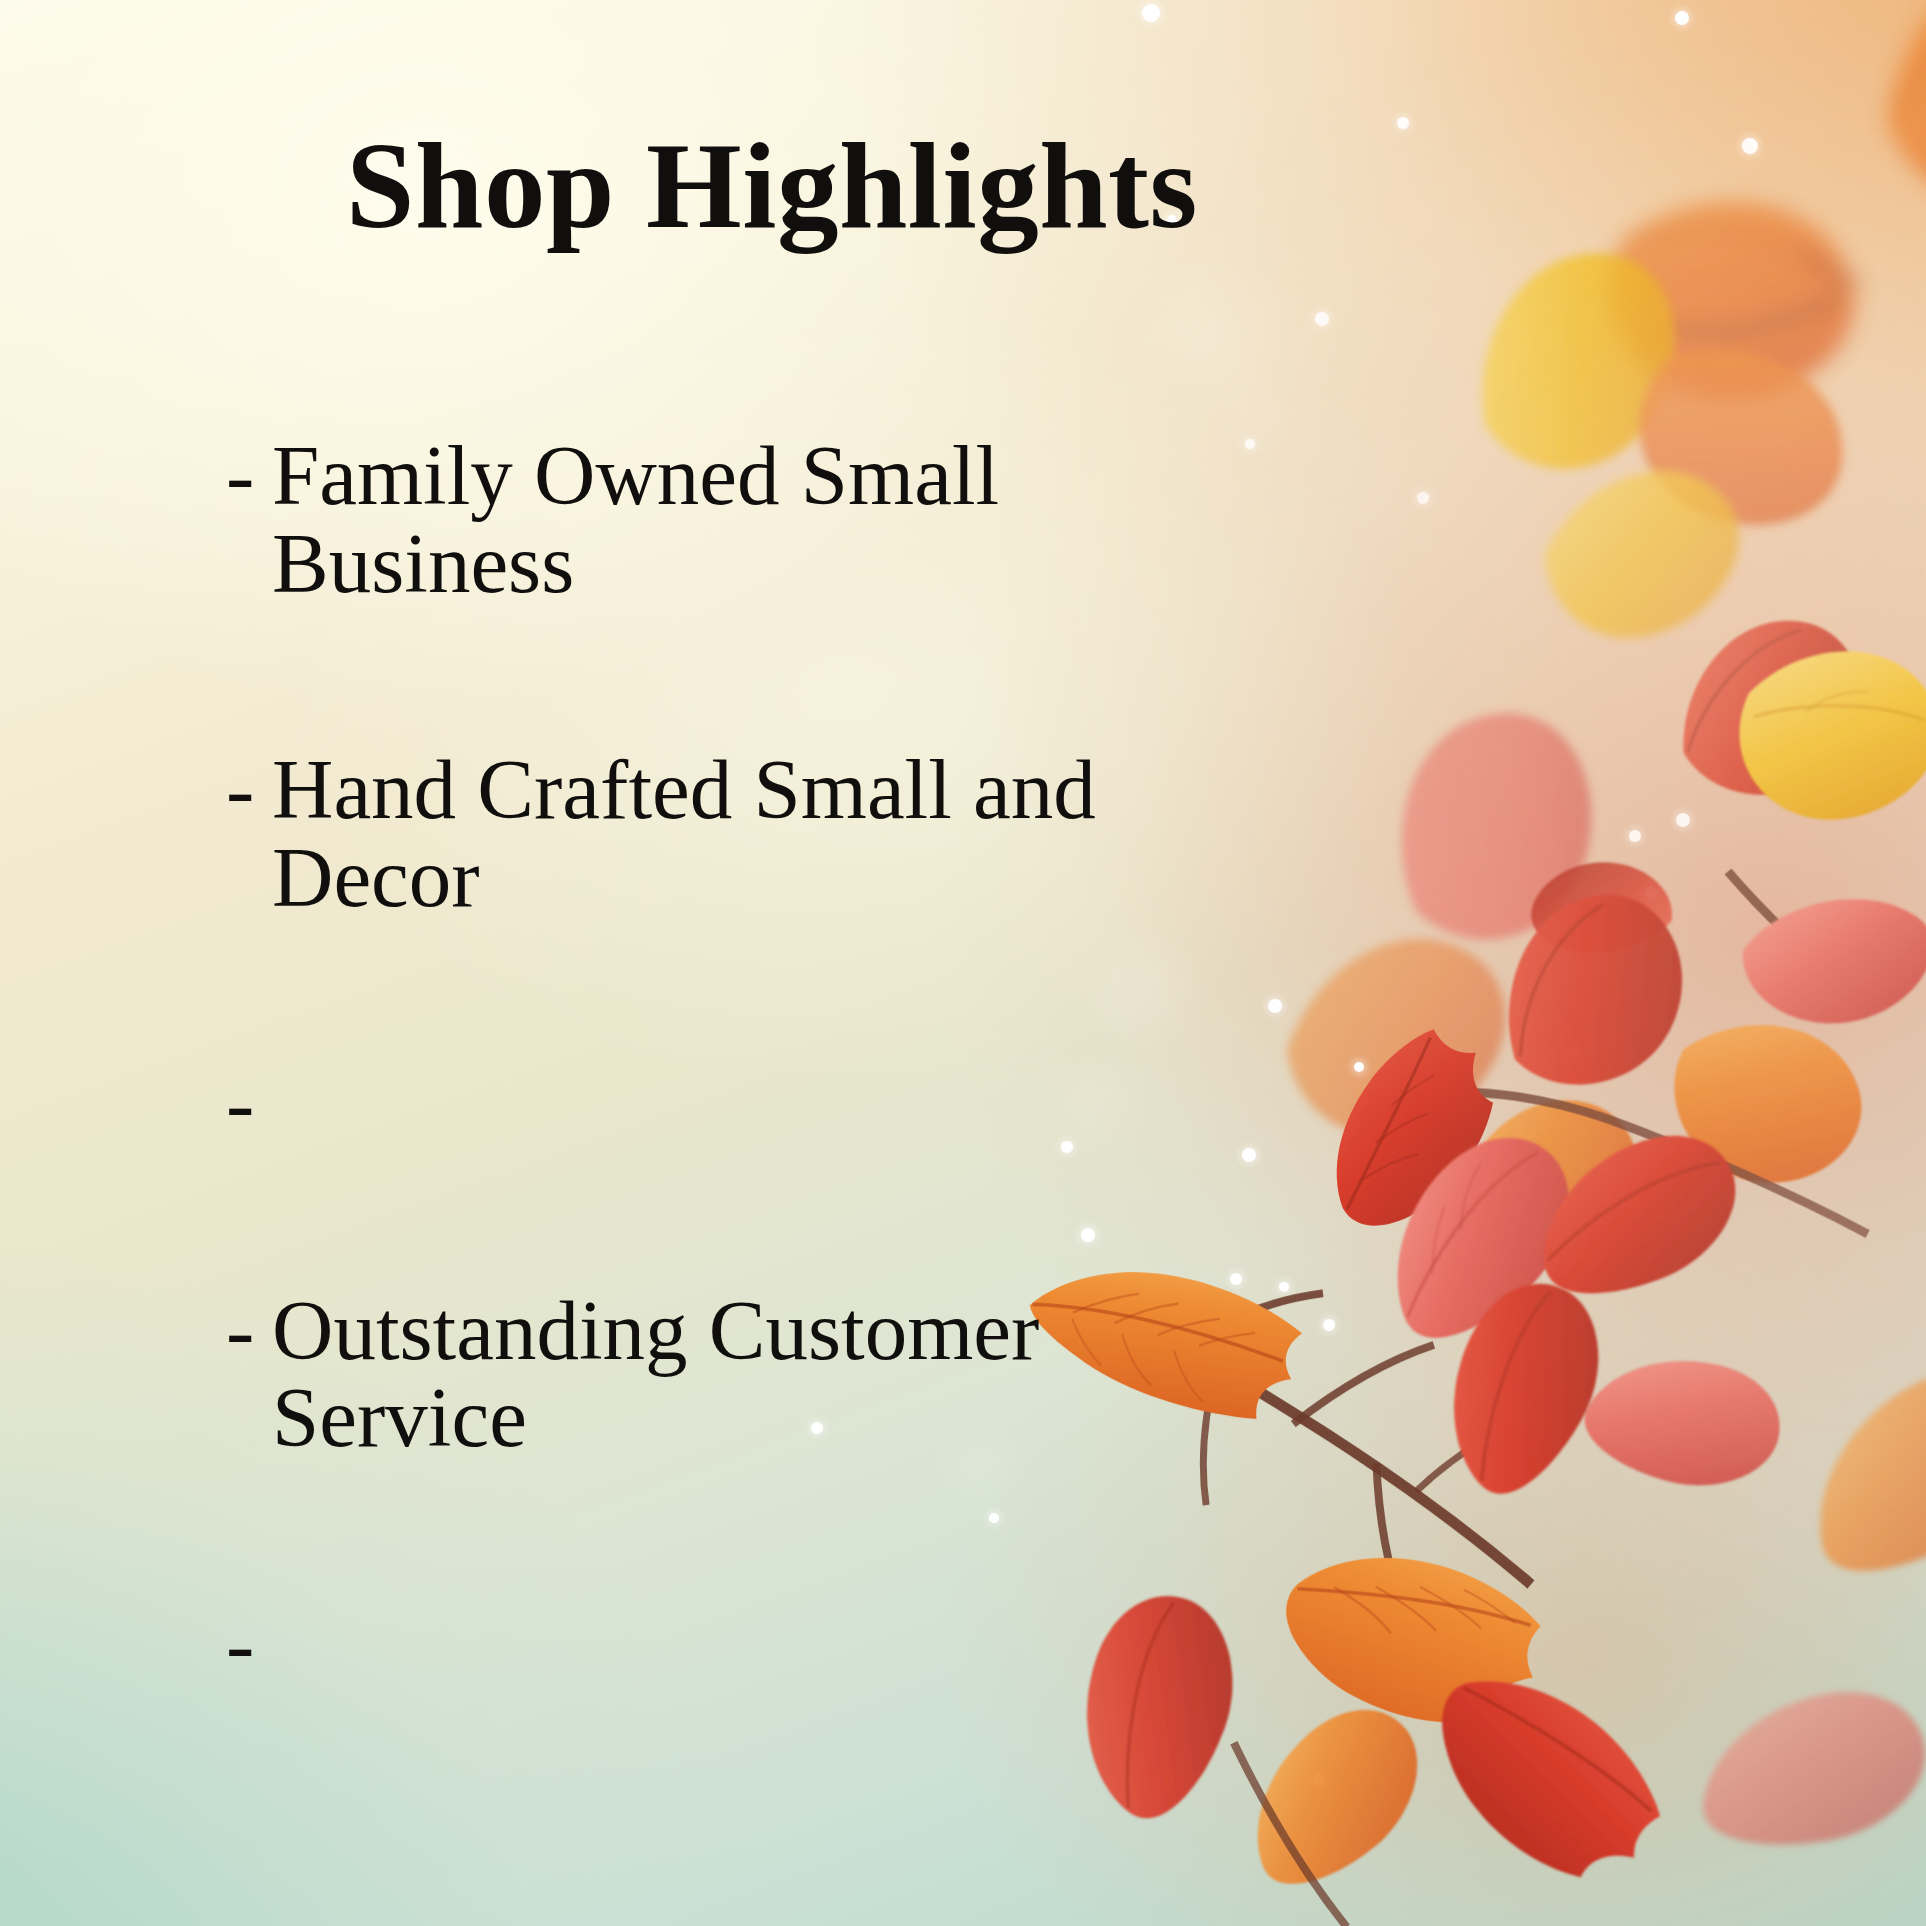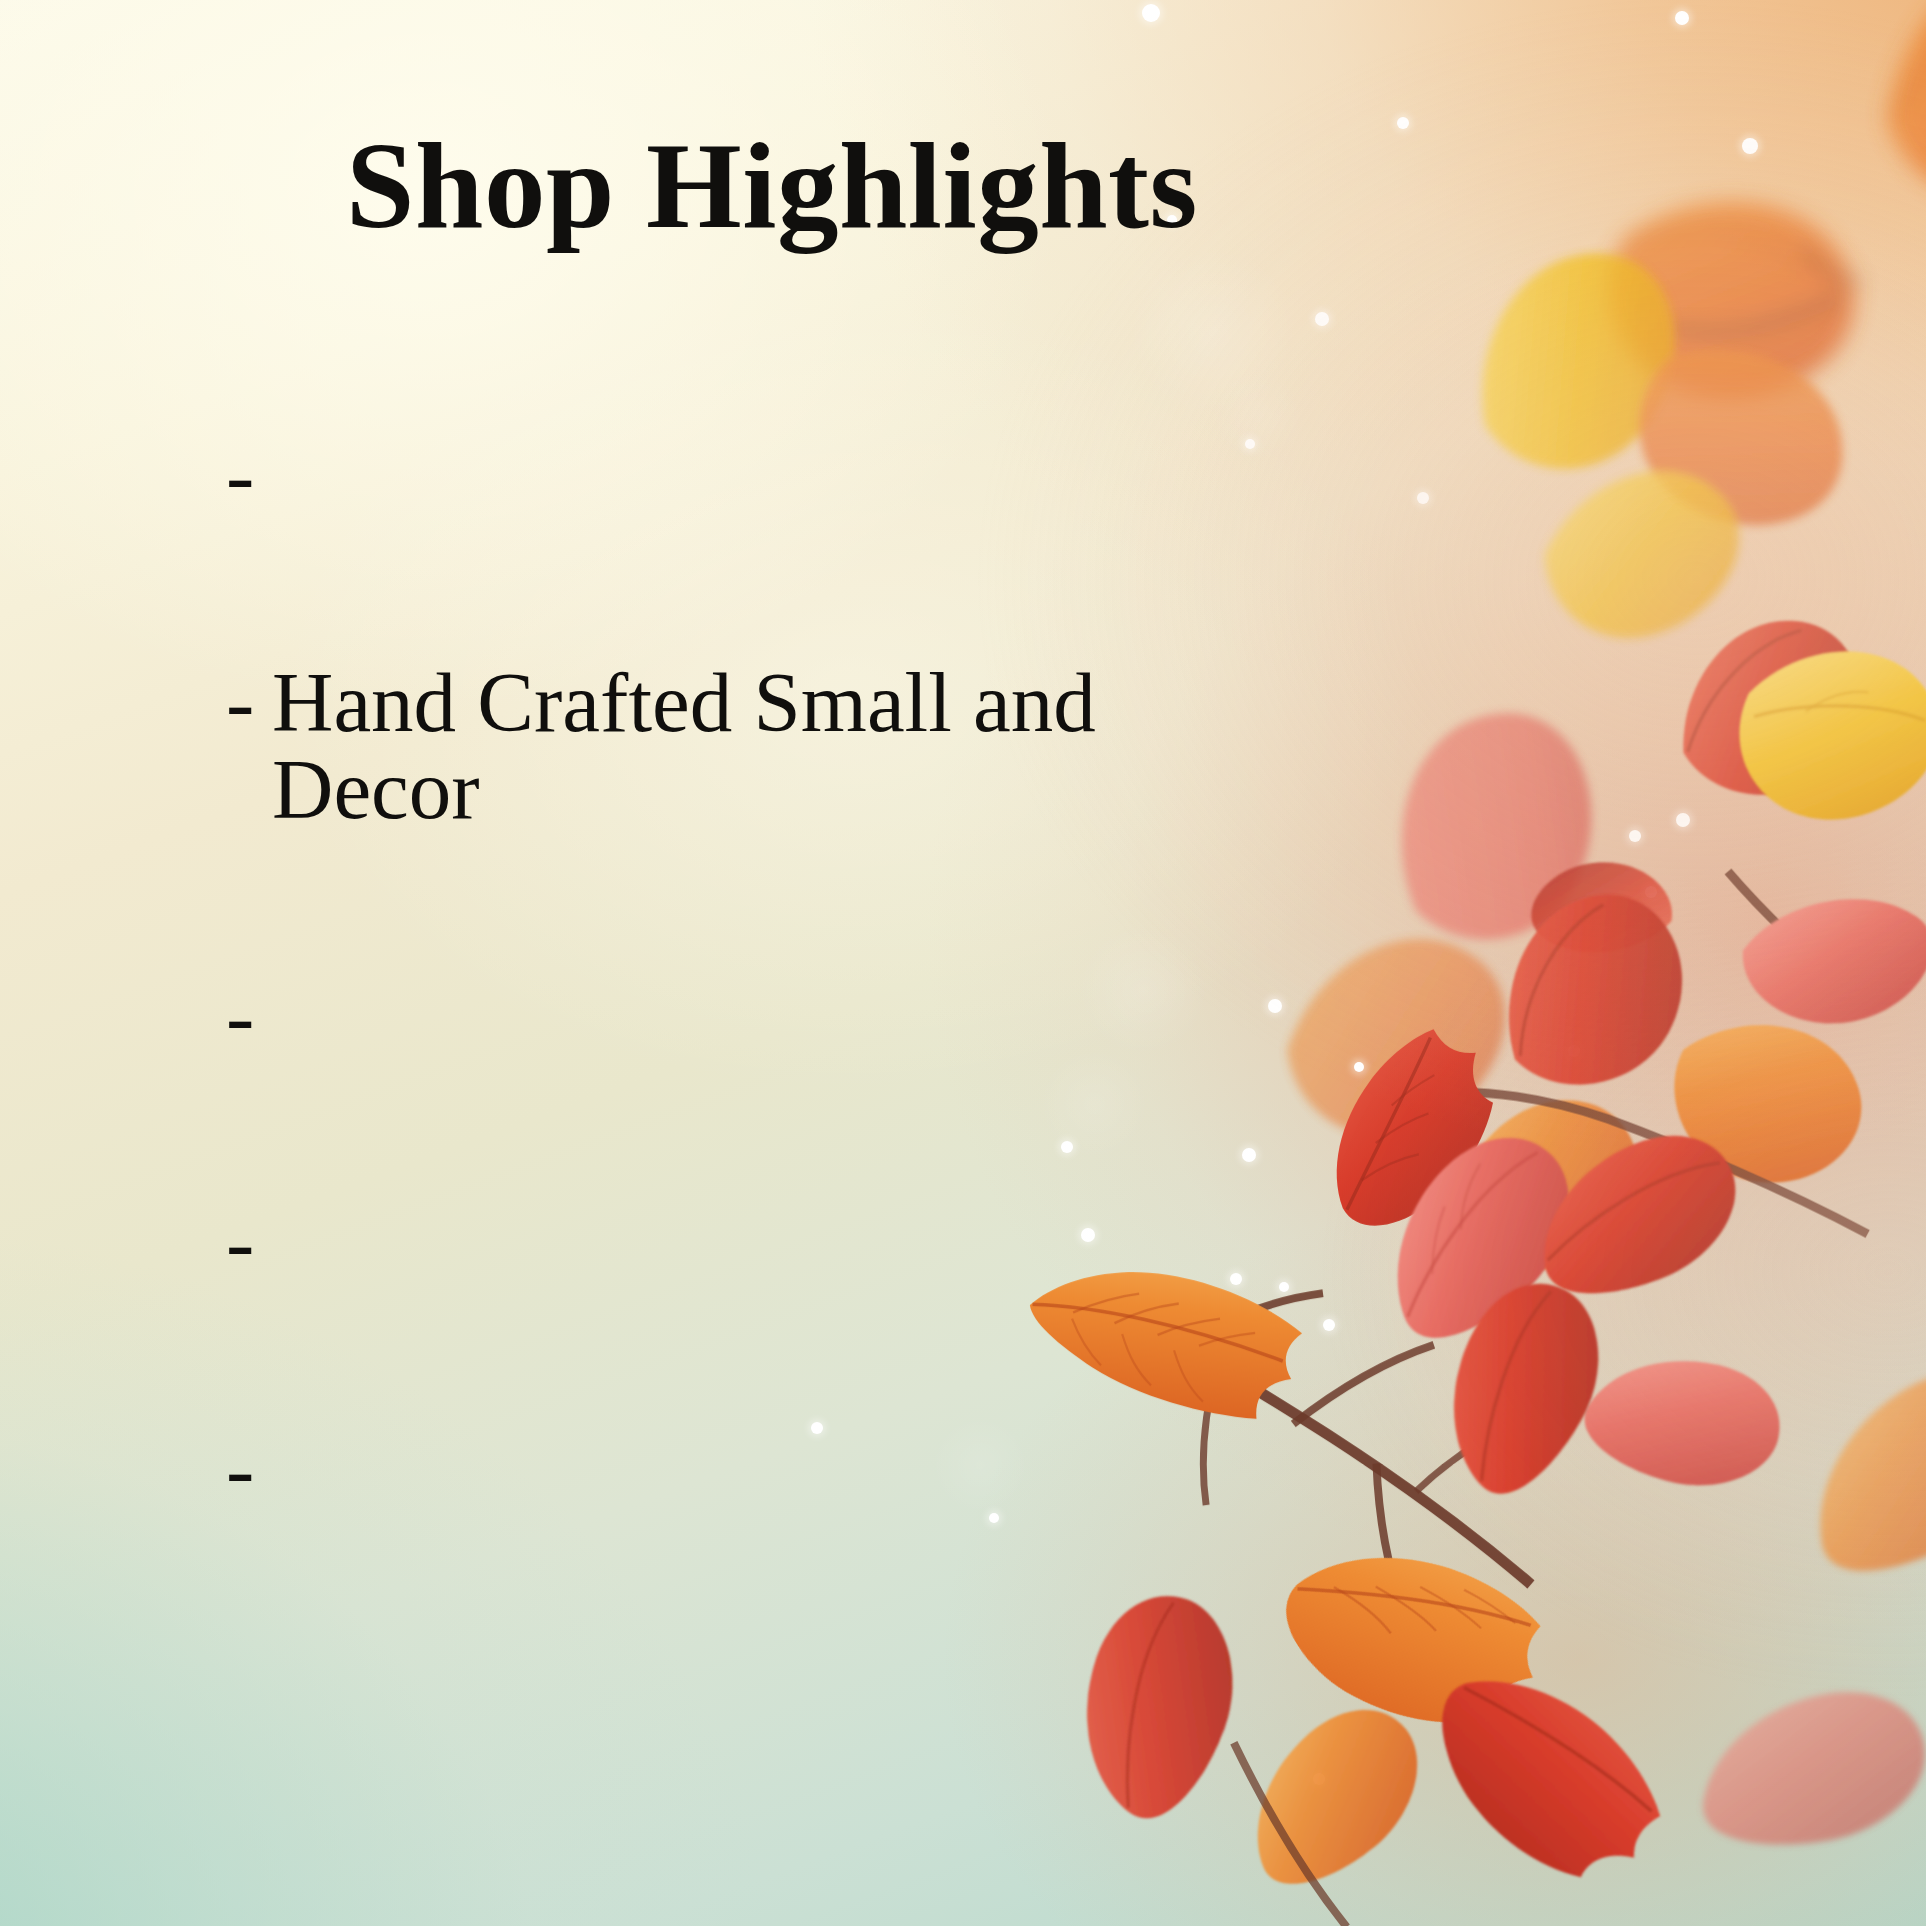--- a/index.html
+++ b/index.html
@@ -462,34 +462,38 @@
                          radial-gradient(ellipse 40% 30% at 98% 66%, rgba(240,196,170,0.24) 0%, rgba(240,200,175,0.0) 74%);"></div>
 
   <div class="content">
 
     <div class="title">Shop Highlights</div>
 
     <div class="bullets">
 
       <div class="bullet">
         <span class="bullet-marker">-</span>
+        <span class="bullet-text">Family Owned Small
+Business</span>
       </div>
 
       <div class="bullet">
         <span class="bullet-marker">-</span>
         <span class="bullet-text">Hand Crafted Small and
 Decor</span>
       </div>
 
       <div class="bullet">
         <span class="bullet-marker">-</span>
       </div>
 
       <div class="bullet">
         <span class="bullet-marker">-</span>
+        <span class="bullet-text">Outstanding Customer
+Service</span>
       </div>
 
       <div class="bullet">
         <span class="bullet-marker">-</span>
       </div>
 
     </div>
   </div>
 </div>
 

